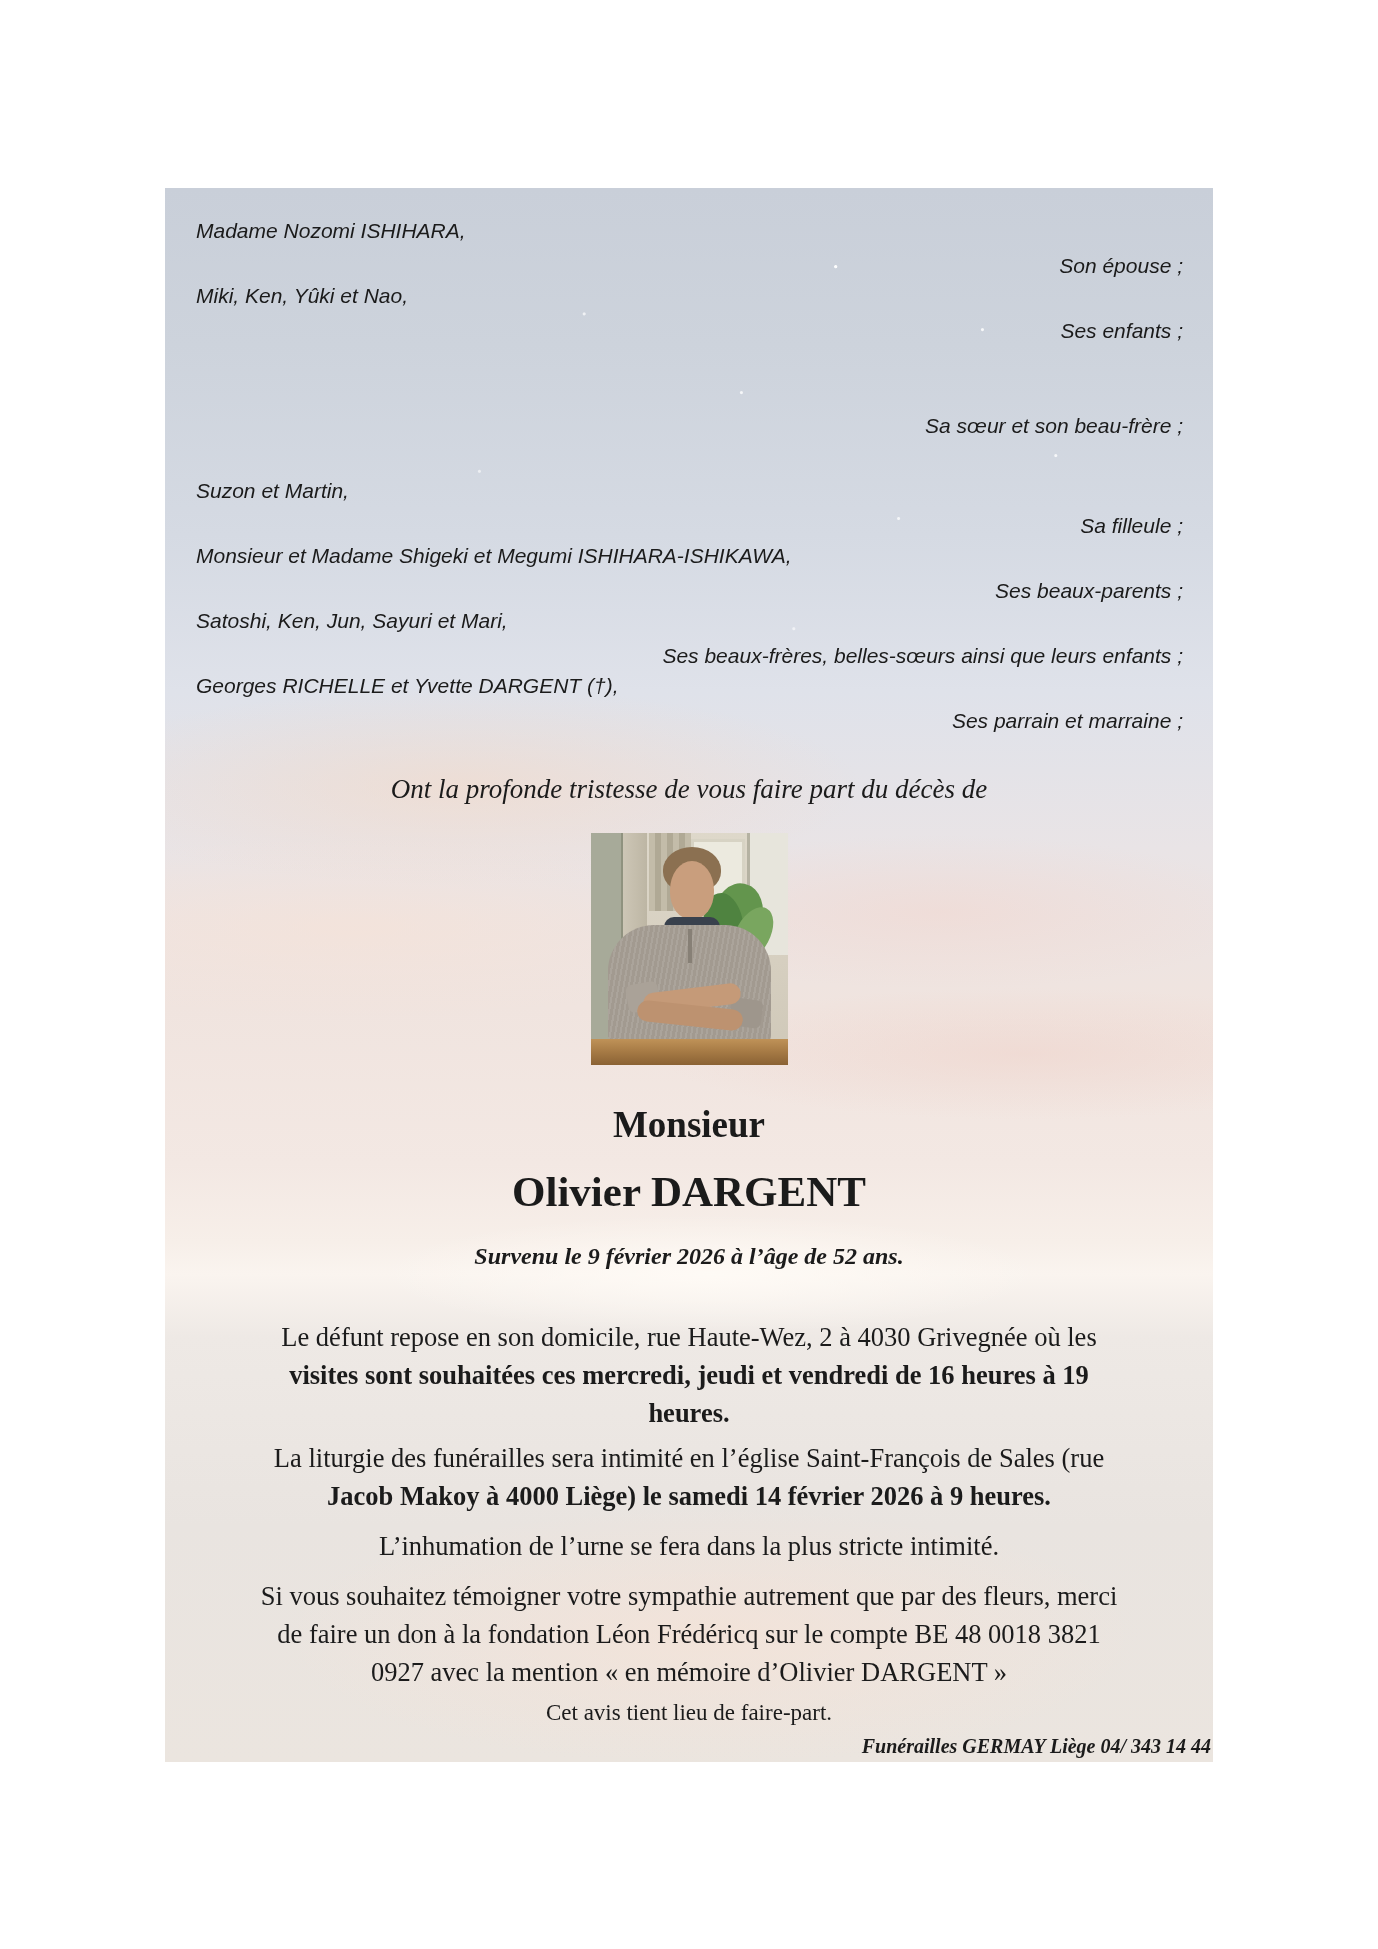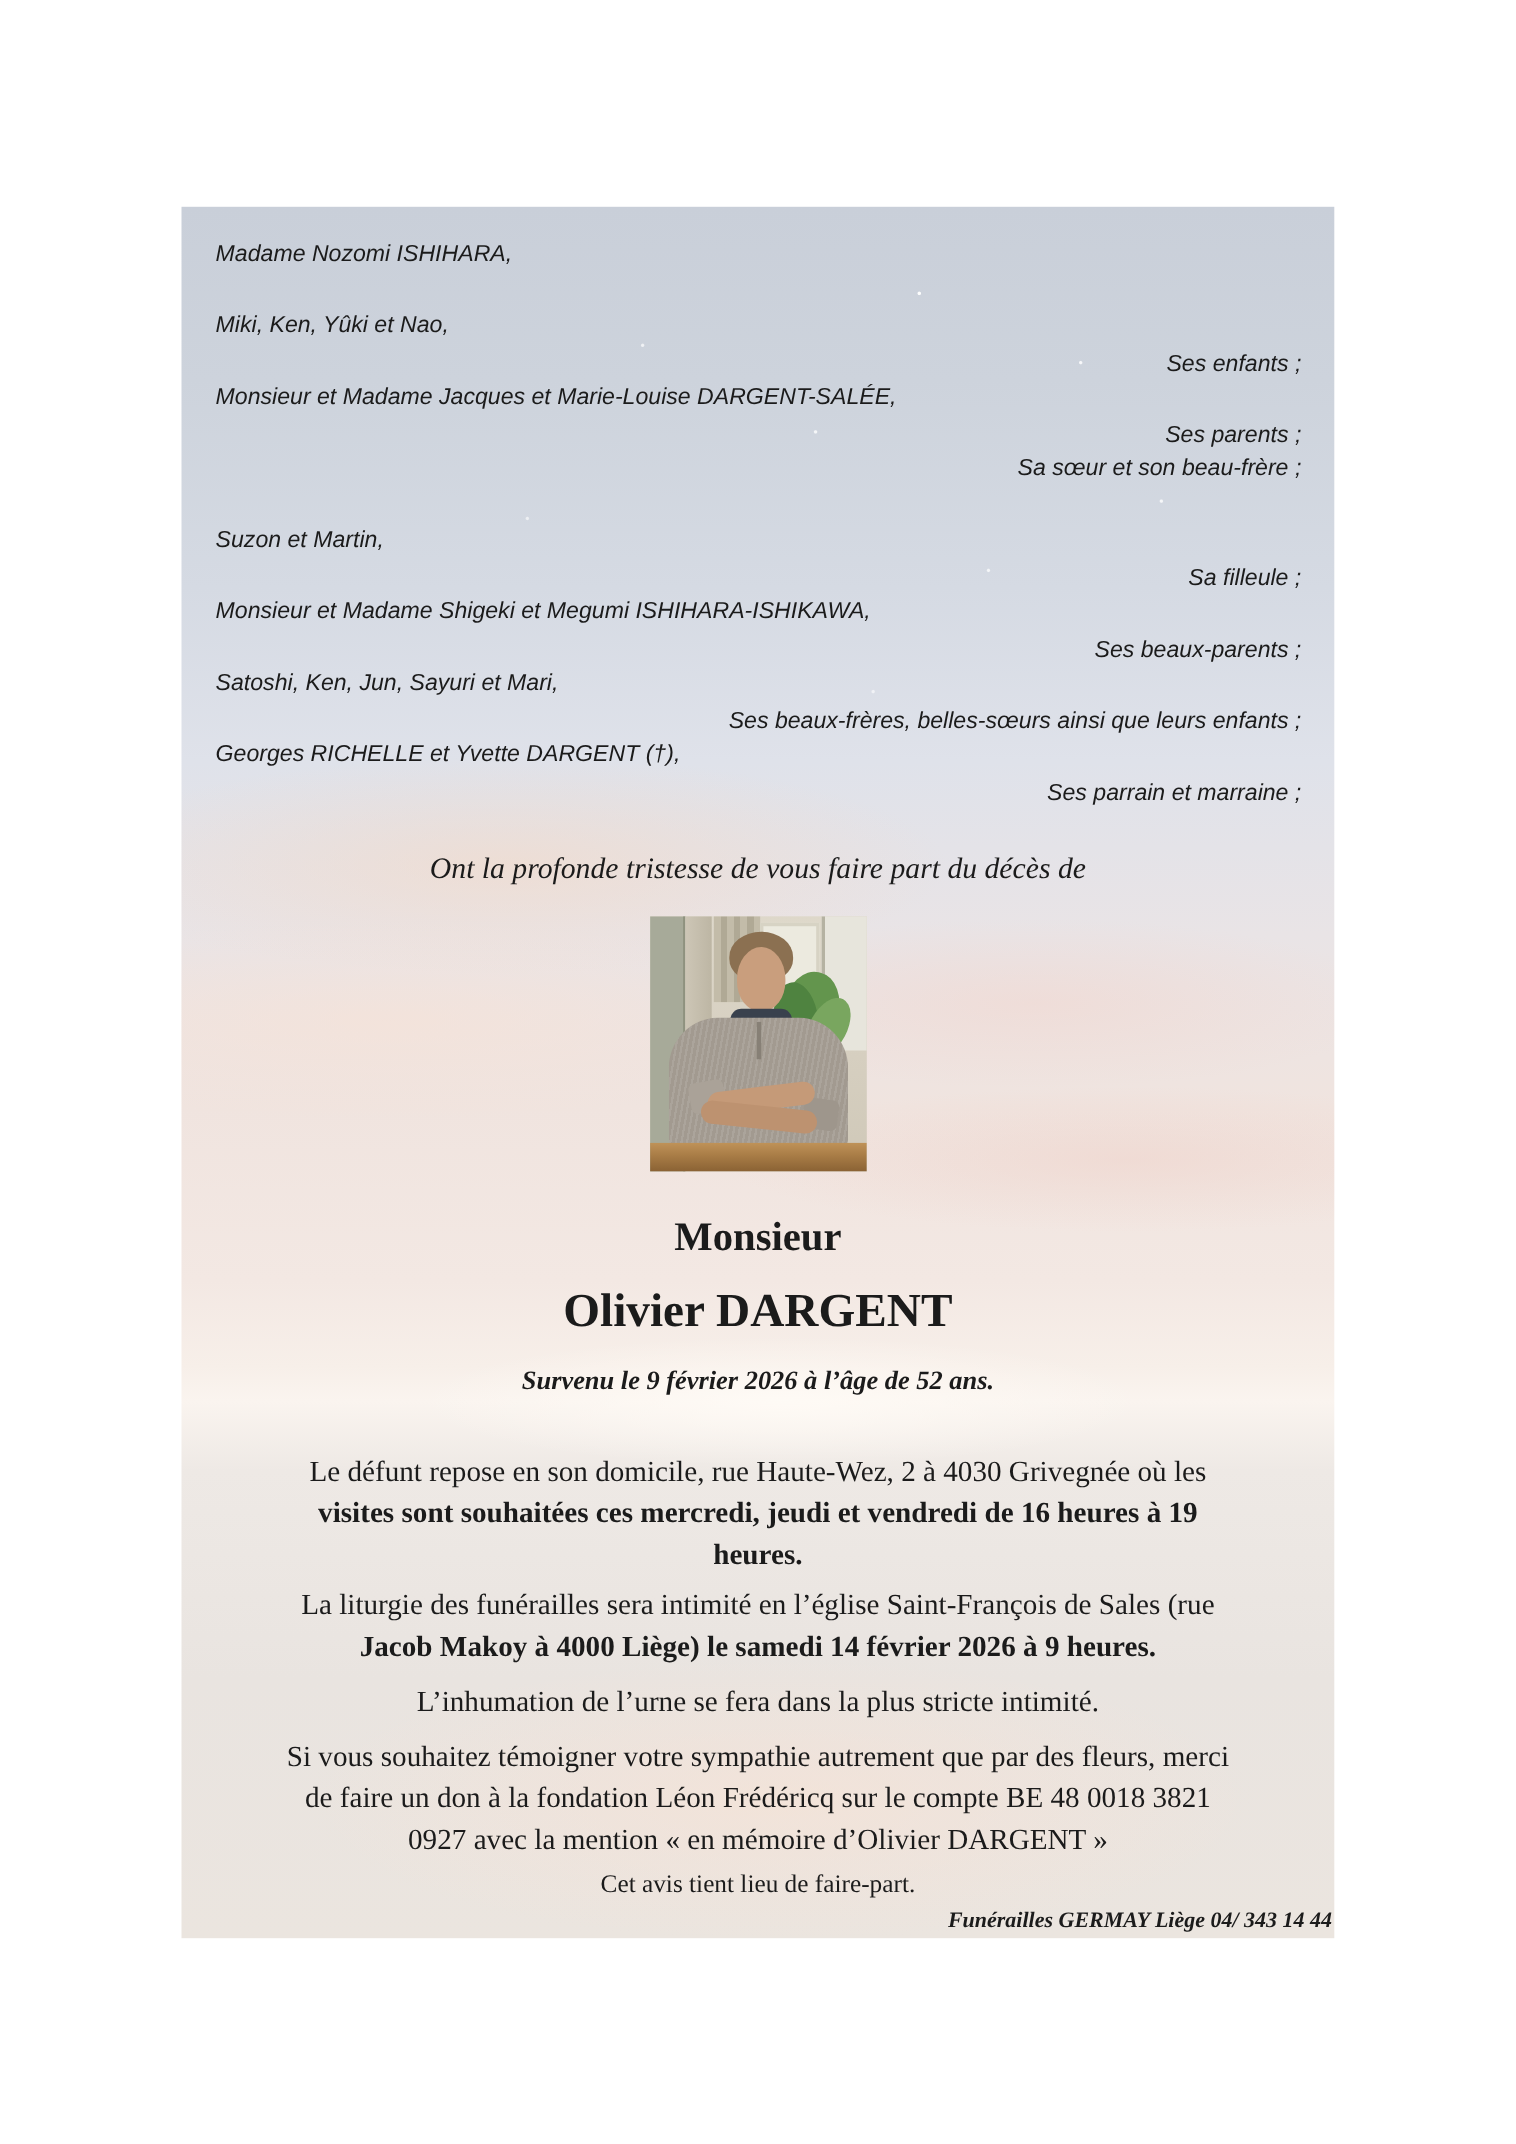--- a/index.html
+++ b/index.html
@@ -107,28 +107,25 @@
   .ph-table{left:0;bottom:0;width:197px;height:26px;
     background:linear-gradient(180deg,#bf9258 0%,#a87c46 45%,#8a6234 100%);}
 </style>
 </head>
 <body>
 
 <div class="card">
 
   <div class="fam-pair" style="top:26px">
     <div class="fam-name">Madame Nozomi ISHIHARA,</div>
+    <div class="fam-relation">Son épouse ;</div>
   </div>
   <div class="fam-pair" style="top:91px">
     <div class="fam-name">Miki, Ken, Yûki et Nao,</div>
     <div class="fam-relation">Ses enfants ;</div>
-  </div>
-  <div class="fam-pair" style="top:156px">
-    <div class="fam-name">Monsieur et Madame Jacques et Marie-Louise DARGENT-SALÉE,</div>
-    <div class="fam-relation">Ses parents ;</div>
   </div>
   <div class="fam-pair" style="top:221px">
     <div class="fam-relation">Sa sœur et son beau-frère ;</div>
   </div>
   <div class="fam-pair" style="top:286px">
     <div class="fam-name">Suzon et Martin,</div>
     <div class="fam-relation">Sa filleule ;</div>
   </div>
   <div class="fam-pair" style="top:351px">
     <div class="fam-name">Monsieur et Madame Shigeki et Megumi ISHIHARA-ISHIKAWA,</div>

